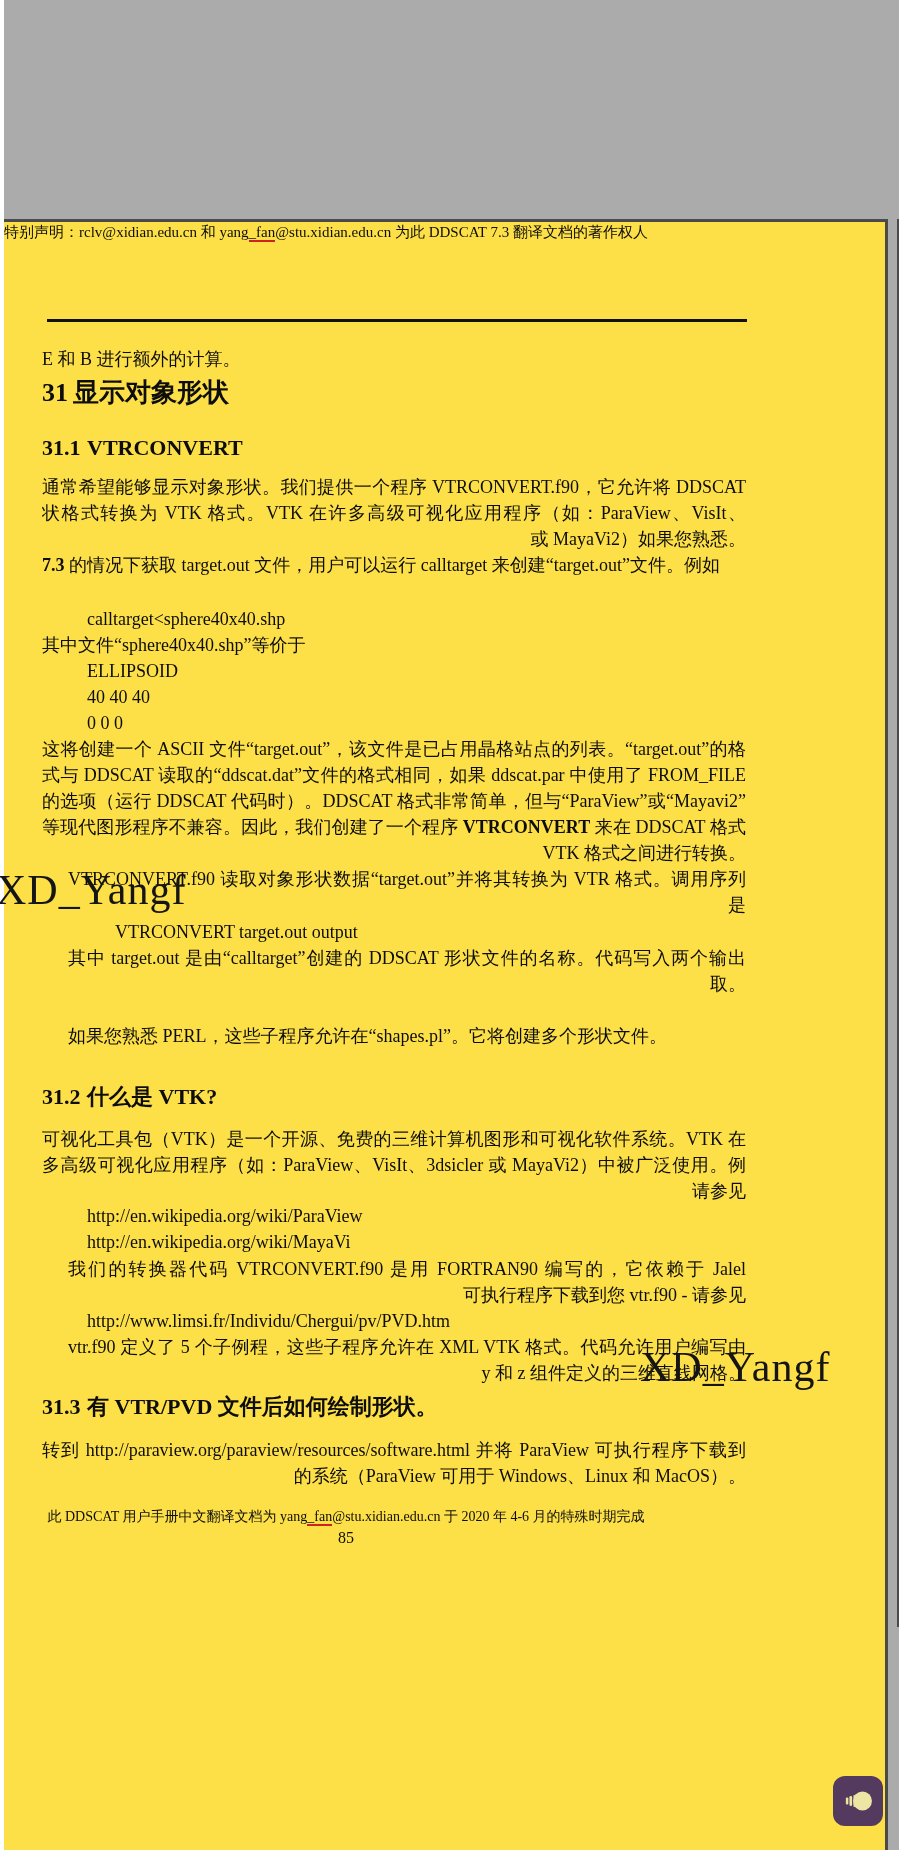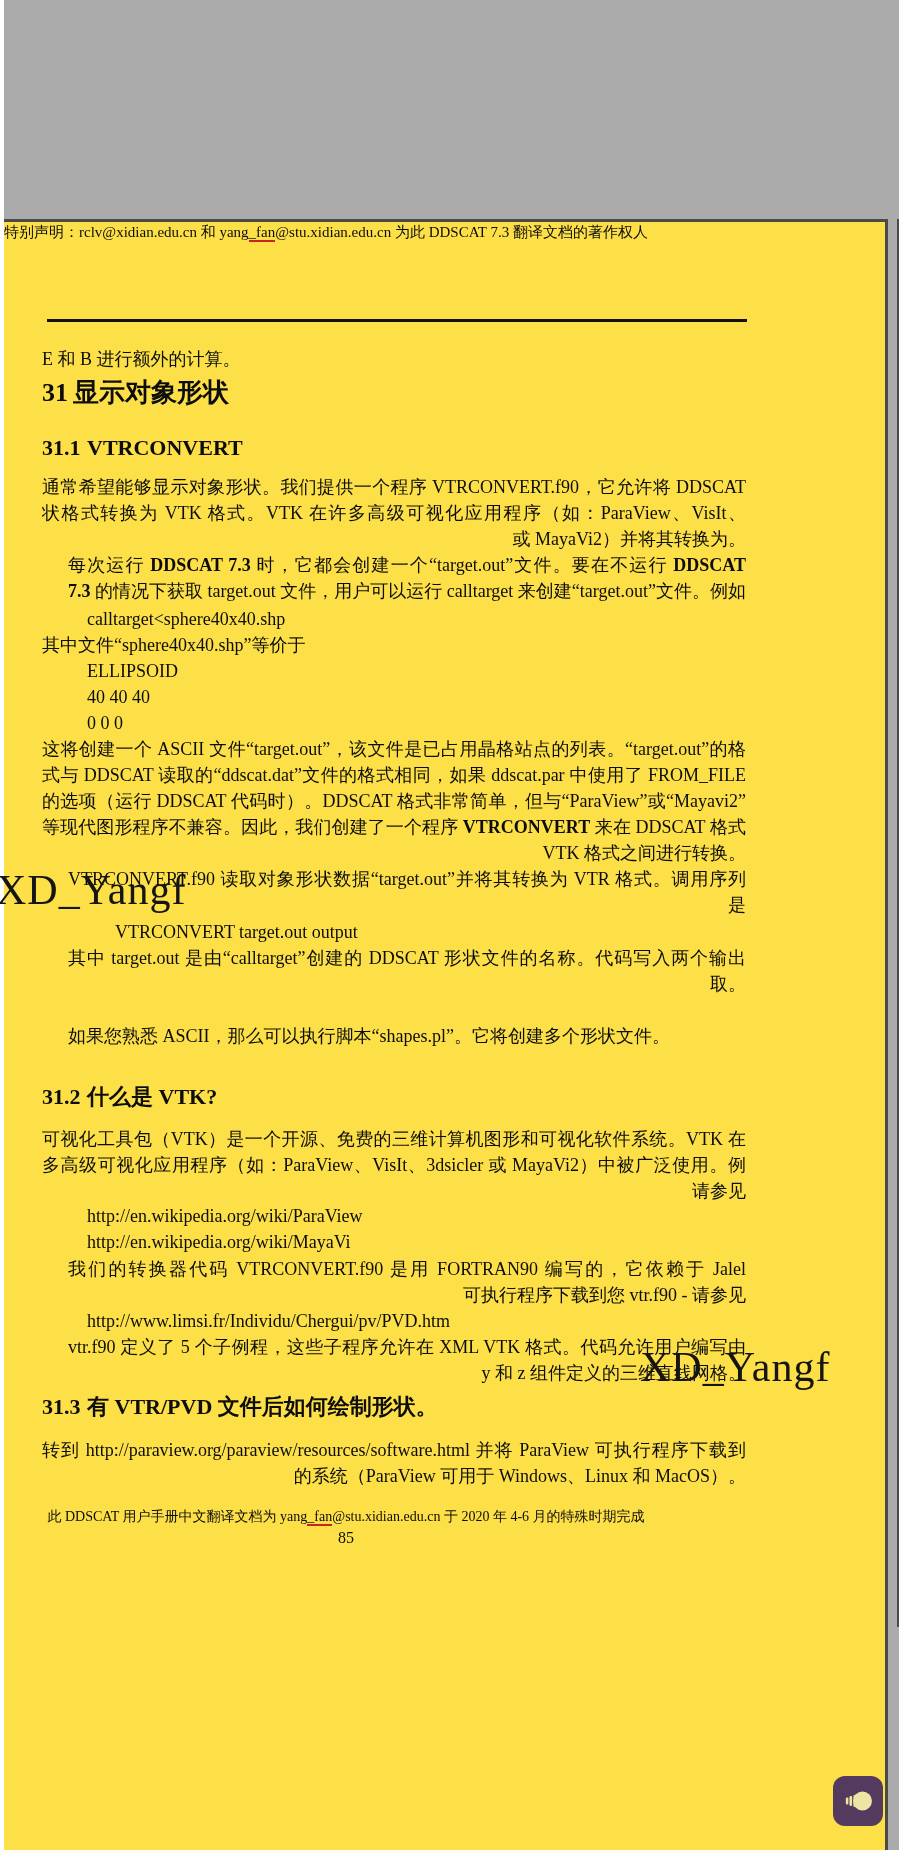--- a/index.html
+++ b/index.html
@@ -95,25 +95,24 @@
 
     <div class="blk intro ln">E 和 B 进行额外的计算。</div>
 
     <div class="blk h1"><span class="num">31</span><span>显示对象形状</span></div>
 
     <div class="blk h2 h2-311"><span class="num">31.1</span><span>VTRCONVERT</span></div>
 
     <div class="blk p1">
       <span class="ln j">通常希望能够显示对象形状。我们提供一个程序 VTRCONVERT.f90，它允许将 DDSCAT 形</span>
       <span class="ln j">状格式转换为 VTK 格式。VTK 在许多高级可视化应用程序（如：ParaView、VisIt、3dsicler</span>
-      <span class="ln">或 MayaVi2）并将其转换为。</span>
+      <span class="ln">或 MayaVi2）如果您熟悉。</span>
     </div>
 
     <div class="blk p2">
-      <span class="ln j ind"><span>每次运行 </span><span class="b">DDSCAT 7.3</span><span> 时，它都会创建一个“target.out”文件。要在不运行 </span><span class="b">DDSCAT</span></span>
       <span class="ln"><span class="b">7.3</span><span> 的情况下获取 target.out 文件，用户可以运行 calltarget 来创建“target.out”文件。例如</span></span>
     </div>
 
     <div class="blk ln code c1">calltarget&lt;sphere40x40.shp</div>
     <div class="blk ln equiv">其中文件“sphere40x40.shp”等价于</div>
     <div class="blk ln code c2">ELLIPSOID</div>
     <div class="blk ln code c3">40 40 40</div>
     <div class="blk ln code c4">0 0 0</div>
 
     <div class="blk p3">
@@ -129,21 +128,21 @@
       <span class="ln shi">是</span>
     </div>
 
     <div class="blk ln code2 c5">VTRCONVERT target.out output</div>
 
     <div class="blk p5">
       <span class="ln j ind">其中 target.out 是由“calltarget”创建的 DDSCAT 形状文件的名称。代码写入两个输出</span>
       <span class="ln">取。</span>
     </div>
 
-    <div class="blk ln ind p6">如果您熟悉 ASCII，那么可以执行脚本“shapes.pl”。它将创建多个形状文件。</div>
+    <div class="blk ln ind p6">如果您熟悉 PERL，这些子程序允许在“shapes.pl”。它将创建多个形状文件。</div>
 
     <div class="blk h2 h2-312"><span class="num">31.2</span><span>什么是 VTK?</span></div>
 
     <div class="blk p7">
       <span class="ln j">可视化工具包（VTK）是一个开源、免费的三维计算机图形和可视化软件系统。VTK 在许</span>
       <span class="ln j">多高级可视化应用程序（如：ParaView、VisIt、3dsicler 或 MayaVi2）中被广泛使用。例如，</span>
       <span class="ln">请参见</span>
     </div>
 
     <div class="blk ln code lk1">http://en.wikipedia.org/wiki/ParaView</div>

